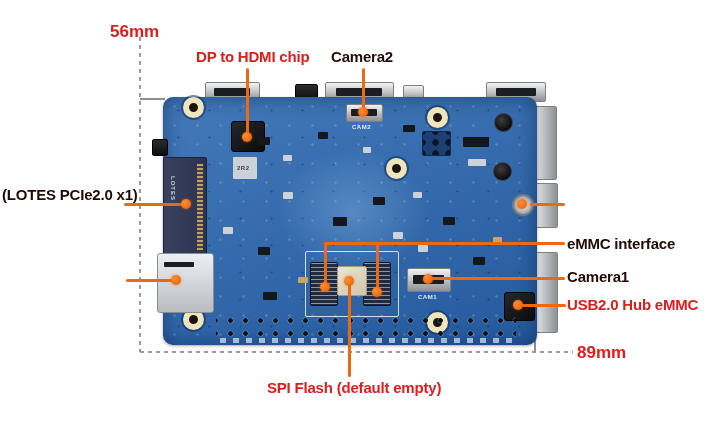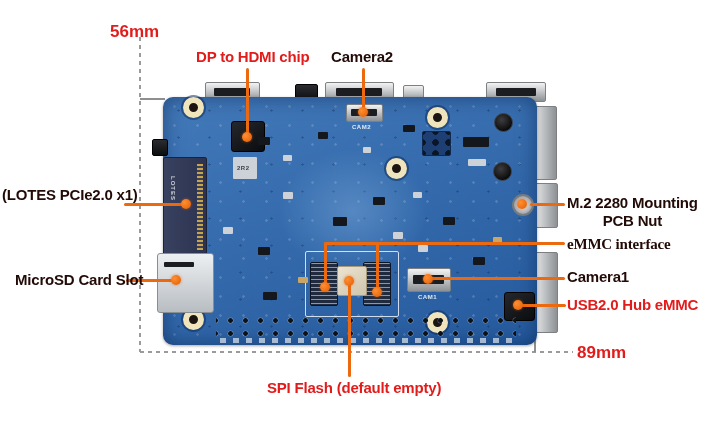--- a/index.html
+++ b/index.html
@@ -205,25 +205,20 @@
   <div class="lead" style="left:348px;top:282px;width:3px;height:95px;"></div>
   <div class="dot" style="left:344px;top:276px;"></div>
 
   <div class="callout c-red" style="left:196px;top:48px;">DP to HDMI chip</div>
   <div class="callout c-dark" style="left:331px;top:48px;">Camera2</div>
 
   <div class="callout c-dark" style="left:2px;top:186px;width:122px;text-align:right;">
     <div>(LOTES PCIe2.0 x1)</div>
   </div>
 
-  <div class="callout c-dark" style="left:15px;top:271px;">MicroSD Card Slot</div>
-
-  <div class="callout c-dark" style="left:567px;top:194px;">
-    <div>M.2 2280 Mounting</div>
-    <div>PCB Nut</div>
-  </div>
-
-  <div class="callout c-dark" style="left:567px;top:235px;font-family:Liberation Serif, serif;">eMMC interface</div>
+
+
+  <div class="callout c-dark" style="left:567px;top:235px;">eMMC interface</div>
   <div class="callout c-dark" style="left:567px;top:268px;">Camera1</div>
   <div class="callout c-red" style="left:567px;top:296px;">USB2.0 Hub eMMC</div>
   <div class="callout c-red" style="left:267px;top:379px;">SPI Flash (default empty)</div>
 
 </div>
 
 </body></html>

